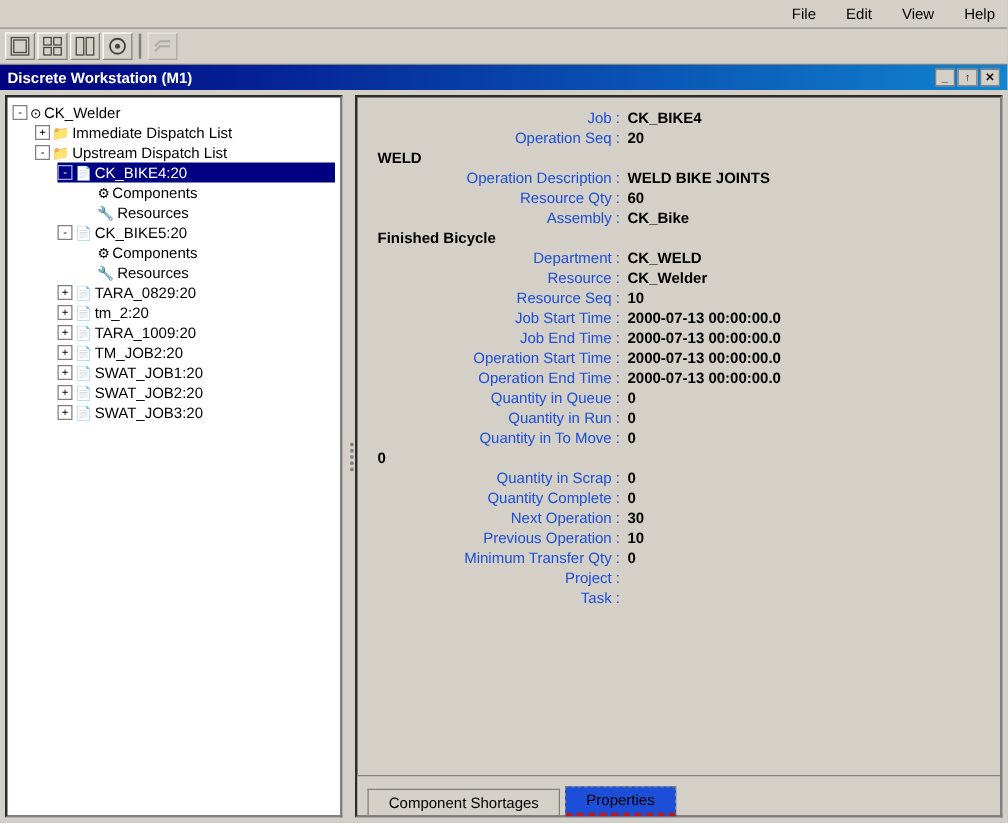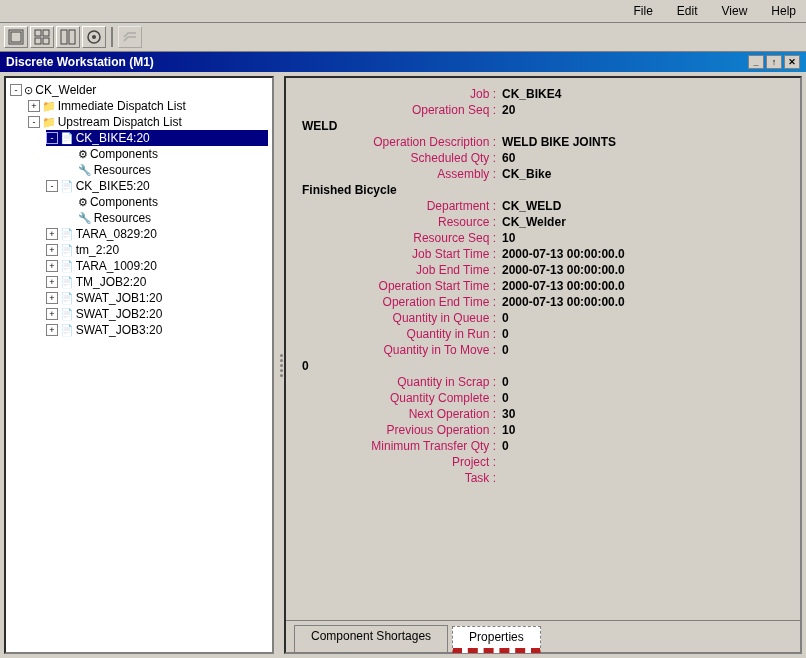--- a/index.html
+++ b/index.html
@@ -144,50 +144,51 @@
       width: 100%;
     }
     .prop-row {
       display: flex;
       padding: 1px 0;
     }
     .prop-label {
       text-align: right;
       min-width: 200px;
       padding-right: 6px;
-      color: #be185d;
+      color: #1d4ed8;
       font-size: 12px;
       white-space: nowrap;
     }
     .prop-value {
       font-weight: bold;
       font-size: 12px;
       color: #000000;
     }
 
     
     .bottom-tabs {
       border-top: 1px solid #808080;
       display: flex;
+      align-items: flex-end;
       background: #d4d0c8;
       padding: 4px 8px 0 8px;
       height: 32px;
     }
     .tab {
       padding: 3px 16px;
       border: 1px solid #808080;
       background: #d4d0c8;
       cursor: pointer;
       font-size: 12px;
       margin-right: 4px;
       border-bottom: none;
     }
     .tab.active {
-      background: #ffffff;
-      border-bottom: 5px solid #b91c1c;
+      background: #1d4ed8;
+      border-bottom: 3px solid #b91c1c;
       position: relative;
       top: 1px;
     }
     .tab.dashed {
       border-style: dashed;
     }
 
     
     .tree {
       padding: 4px;
@@ -443,21 +444,21 @@
             <span class="prop-value">20</span>
           </div>
           <div class="prop-row">
             <span class="prop-value">WELD</span>
           </div>
           <div class="prop-row">
             <span class="prop-label">Operation Description :</span>
             <span class="prop-value">WELD BIKE JOINTS</span>
           </div>
           <div class="prop-row">
-            <span class="prop-label">Scheduled Qty :</span>
+            <span class="prop-label">Resource Qty :</span>
             <span class="prop-value">60</span>
           </div>
           <div class="prop-row">
             <span class="prop-label">Assembly :</span>
             <span class="prop-value">CK_Bike</span>
           </div>
           <div class="prop-row">
             <span class="prop-value">Finished Bicycle</span>
           </div>
           <div class="prop-row">

